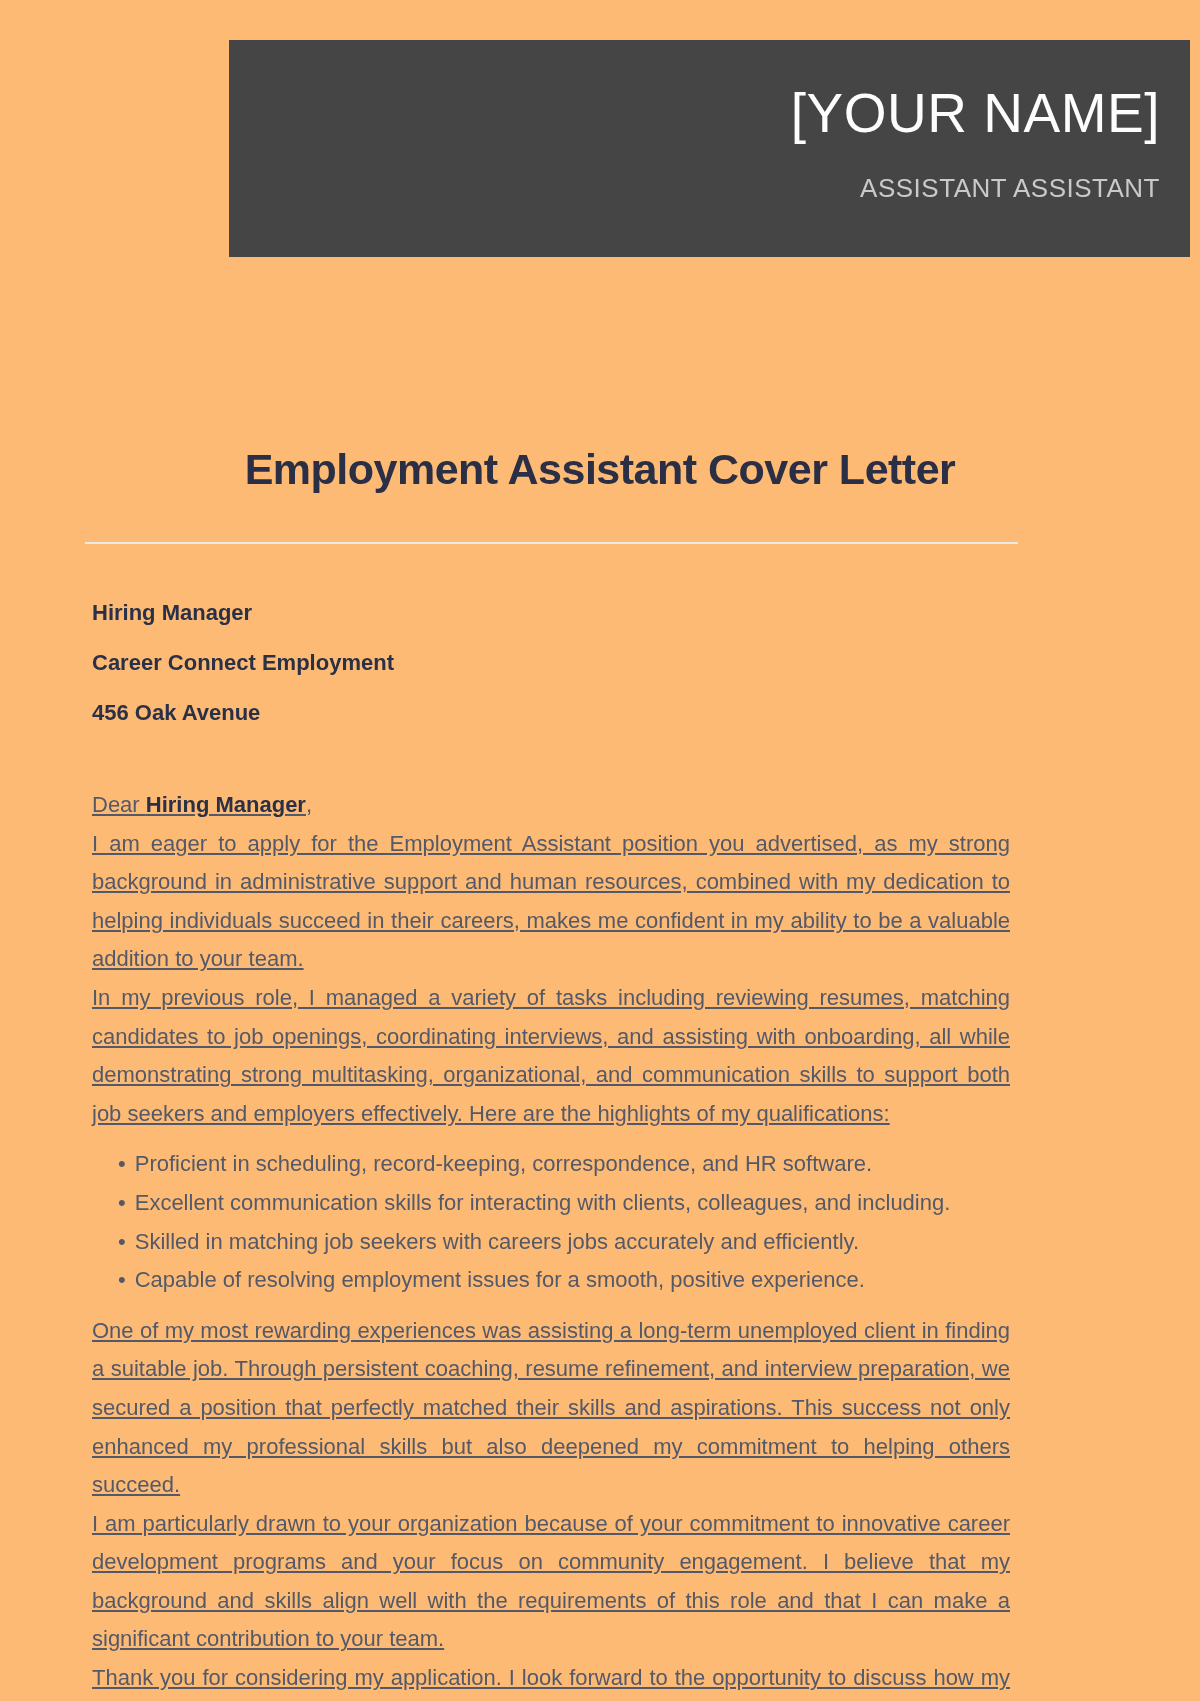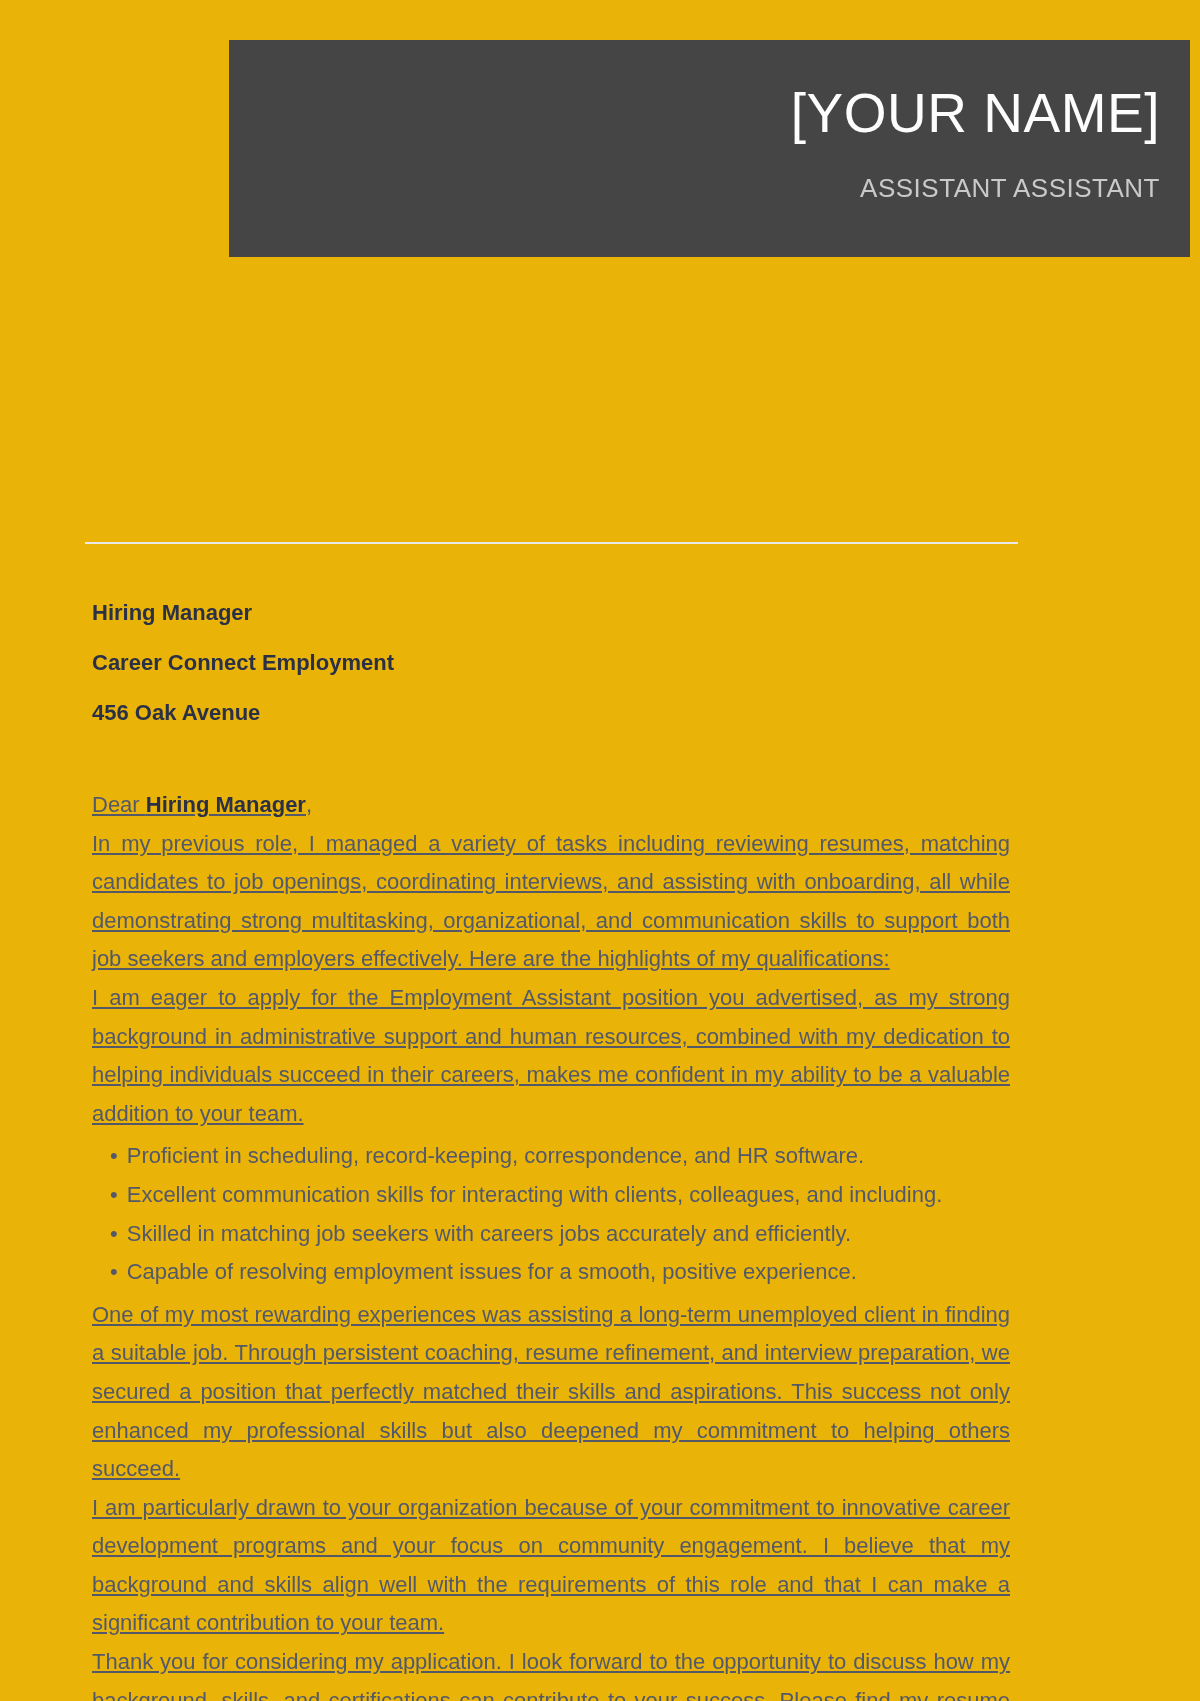--- a/index.html
+++ b/index.html
@@ -5,21 +5,21 @@
   * { margin: 0; padding: 0; box-sizing: border-box; }
   html, body { background: #ffffff; }
   body {
     width: 1200px; height: 1701px;
     overflow: hidden;
     font-family: "Liberation Sans", sans-serif;
   }
   .page {
     position: relative;
     width: 1200px; height: 1701px;
-    background: #eab308;
+    background: #fdba74;
     overflow: hidden;
   }
 
   
   .letterhead {
     position: absolute;
     left: 229px; top: 40px;
     width: 961px; height: 217px;
     background: #454545;
     text-align: right;
@@ -83,52 +83,53 @@
     font-size: 22px;
     line-height: 38.6px;
     color: #545969;
     text-align: justify;
   }
   .letter-body p { margin: 0; text-decoration: underline; }
   .letter-body .salutation { text-align: left; }
   .letter-body b { color: #2a3045; font-weight: 700; }
   .letter-body ul {
     list-style: none;
-    margin: 4px; padding: 0;
+    margin: 12px; padding: 0;
     text-align: left;
   }
   .letter-body li { padding-left: 14px; }
   .letter-body li::before {
     content: "\2022";
     margin-right: 9px;
   }
 </style>
 </head>
 <body>
 
 <div class="page">
 
   <div class="letterhead">
     <div class="name">[YOUR NAME]</div>
     <div class="role">ASSISTANT ASSISTANT</div>
   </div>
 
+  <div class="doc-title">Employment Assistant Cover Letter</div>
 
   <div class="divider"></div>
 
   <div class="recipient">
     <p>Hiring Manager</p>
     <p>Career Connect Employment</p>
     <p>456 Oak Avenue</p>
   </div>
 
   <div class="letter-body">
     <p class="salutation"><span>Dear </span><b>Hiring Manager</b><span>,</span></p>
+    <p>I am eager to apply for the Employment Assistant position you advertised, as my strong background in administrative support and human resources, combined with my dedication to helping individuals succeed in their careers, makes me confident in my ability to be a valuable addition to your team.</p>
     <p>In my previous role, I managed a variety of tasks including reviewing resumes, matching candidates to job openings, coordinating interviews, and assisting with onboarding, all while demonstrating strong multitasking, organizational, and communication skills to support both job seekers and employers effectively. Here are the highlights of my qualifications:</p>
-    <p>I am eager to apply for the Employment Assistant position you advertised, as my strong background in administrative support and human resources, combined with my dedication to helping individuals succeed in their careers, makes me confident in my ability to be a valuable addition to your team.</p>
     <ul>
       <li>Proficient in scheduling, record-keeping, correspondence, and HR software.</li>
       <li>Excellent communication skills for interacting with clients, colleagues, and including.</li>
       <li>Skilled in matching job seekers with careers jobs accurately and efficiently.</li>
       <li>Capable of resolving employment issues for a smooth, positive experience.</li>
     </ul>
     <p>One of my most rewarding experiences was assisting a long-term unemployed client in finding a suitable job. Through persistent coaching, resume refinement, and interview preparation, we secured a position that perfectly matched their skills and aspirations. This success not only enhanced my professional skills but also deepened my commitment to helping others succeed.</p>
     <p>I am particularly drawn to your organization because of your commitment to innovative career development programs and your focus on community engagement. I believe that my background and skills align well with the requirements of this role and that I can make a significant contribution to your team.</p>
     <p>Thank you for considering my application. I look forward to the opportunity to discuss how my background, skills, and certifications can contribute to your success. Please find my resume attached for your review. I am available for an interview at your earliest convenience.</p>
   </div>

